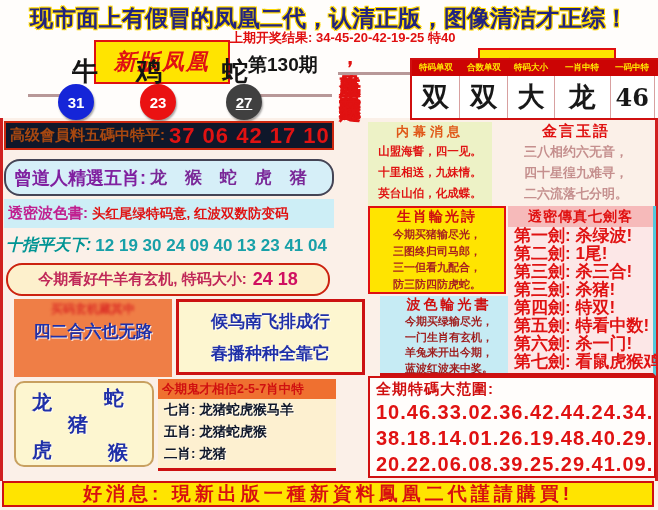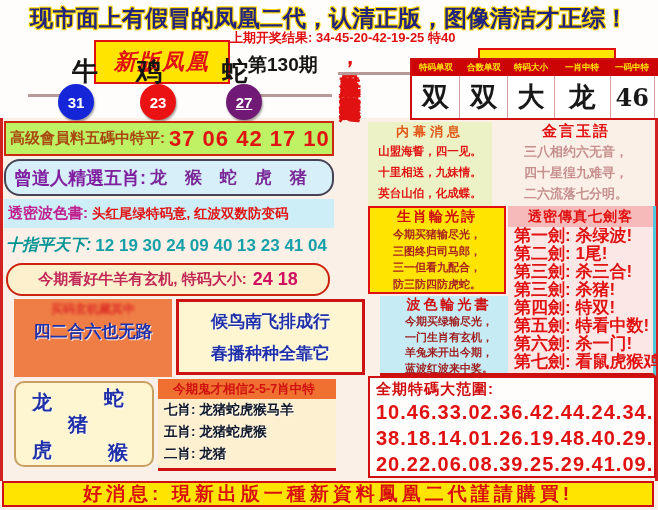--- a/index.html
+++ b/index.html
@@ -13,34 +13,34 @@
       font-size:23px;font-weight:bold;color:#23247f;white-space:nowrap;
       text-shadow:1px 1px 0 #ffd900,-1px -1px 0 #ffd900,1px -1px 0 #ffd900,-1px 1px 0 #ffd900;}
   .prev-result{left:230px;top:29px;width:260px;font-size:13px;font-weight:bold;color:#e01010;white-space:nowrap;}
   .brand{background:#ffe400;border:2px solid #e01010;color:#e01212;font-weight:bold;font-size:22px;
       display:flex;align-items:center;justify-content:center;font-style:italic;letter-spacing:2px;}
   .issue{font-size:19px;font-weight:bold;color:#151515;}
   .gline{height:3px;background:#b89898;}
   .zlabel{font-size:26px;font-weight:bold;color:#141414;}
   .zcirc{width:36px;height:36px;border-radius:50%;display:flex;align-items:center;justify-content:center;
       color:#fff;font-weight:bold;font-size:15px;box-shadow:1px 2px 2px rgba(0,0,0,.35);}
-  .c-blue{background:#1525d8;} .c-red{background:#ea1212;} .c-green{background:#701a75;text-decoration:underline;}
+  .c-blue{background:#1525d8;} .c-red{background:#ea1212;} .c-green{background:#404040;text-decoration:underline;}
   
   .rt-wrap{left:366px;top:58px;width:292px;background:#f6d6ce;padding:0;margin-left:44px;}
   .rtable{border:2px solid #d01010;background:#fff;}
   .rt-head{display:flex;background:#cc0404;}
   .rt-head div{color:#ffe800;font-size:8.5px;font-weight:bold;height:16px;display:flex;align-items:center;justify-content:center;white-space:nowrap;}
   .rt-vals{display:flex;}
   .rt-vals .cell{height:42px;display:flex;align-items:center;justify-content:center;border-right:1px solid #d8a0a0;
       font-family:"DejaVu Serif",serif;font-weight:bold;font-size:27px;color:#181818;background:#fff;}
   .rt-vals .cell:last-child{border-right:none;}
   .dot{width:30px;height:30px;border-radius:50%;background:#e81010;}
   
   .box{box-sizing:border-box;}
-  .member{left:4px;top:121px;width:330px;height:35px;background:#bef264;border:2px solid #cc2810;
+  .member{left:4px;top:121px;width:330px;height:29px;background:#0f172a;border:2px solid #cc2810;
       display:flex;align-items:center;padding:0 4px;white-space:nowrap;}
   .member .lab{color:#a84810;font-weight:bold;font-size:15px;}
   .member .nums{color:#e01212;font-weight:bold;font-size:22px;margin-left:4px;letter-spacing:1px;}
   .fivexiao{left:4px;top:159px;width:330px;height:37px;background:#d6eff8;border:2px solid #445;border-radius:16px;
       display:flex;align-items:center;padding:0 8px;white-space:nowrap;}
   .fivexiao .lab{color:#8020a0;font-weight:bold;font-size:18px;}
   .fivexiao .val{color:#7a2898;font-weight:bold;font-size:17px;letter-spacing:6px;margin-left:4px;font-family:"DejaVu Serif",serif;}
   .wave{left:4px;top:199px;width:330px;height:29px;background:#cdeef6;display:flex;align-items:center;padding:0 4px;white-space:nowrap;}
   .wave .lab{color:#c02090;font-weight:bold;font-size:15px;}
   .wave .val{color:#e01212;font-weight:bold;font-size:13.5px;margin-left:4px;}
@@ -55,21 +55,21 @@
   .blurred{color:#d82020;font-size:12px;font-weight:bold;filter:blur(1.4px);opacity:.85;}
   .bluepoem{color:#2030a8;font-weight:bold;font-size:17px;line-height:27px;text-shadow:1px 1px 0 rgba(255,255,255,.85);
       font-family:"DejaVu Serif",serif;white-space:nowrap;}
   .birdbox{left:176px;top:299px;width:189px;height:76px;background:#fdf6d0;border:3px solid #cc1212;
       display:flex;flex-direction:column;align-items:center;justify-content:center;}
   .birdbox .bluepoem{line-height:32px;}
   .scatter{left:14px;top:381px;width:140px;height:86px;background:#fdf6d0;border:2px solid #c8a060;border-radius:10px;}
   .scatter span{position:absolute;color:#2030a8;font-weight:bold;font-size:20px;font-family:"DejaVu Serif",serif;
       text-shadow:1px 1px 0 rgba(255,255,255,.8);}
   .guicai{left:158px;top:379px;width:178px;height:92px;background:#fdf0d0;border-bottom:3px solid #cc1010;}
-  .guicai .hd{background:#ef7030;color:#d01010;font-weight:bold;font-size:12.5px;height:20px;display:flex;align-items:center;padding-left:15px;white-space:nowrap;}
+  .guicai .hd{background:#ef7030;color:#d01010;font-weight:bold;font-size:12.5px;height:20px;display:flex;align-items:center;padding-left:4px;white-space:nowrap;}
   .guicai .ln{color:#0f172a;font-weight:bold;font-size:13.5px;line-height:22px;padding-left:6px;white-space:nowrap;
       text-shadow:1px 1px 0 rgba(255,255,255,.7);}
   
   .vbanner{left:333px;top:58px;width:36px;height:424px;writing-mode:vertical-rl;text-orientation:upright;
       color:#e01212;font-weight:bold;font-size:22px;line-height:36px;font-family:"DejaVu Serif",serif;}
   
   .insider{left:368px;top:122px;width:124px;height:84px;background:#edf2c6;text-align:center;}
   .insider .hd{color:#e05818;font-weight:bold;font-size:13px;letter-spacing:4px;padding-top:1px;}
   .insider .ln{color:#e01212;font-weight:bold;font-size:11.5px;line-height:21px;white-space:nowrap;}
   .golden{left:494px;top:122px;width:164px;height:84px;text-align:center;}

